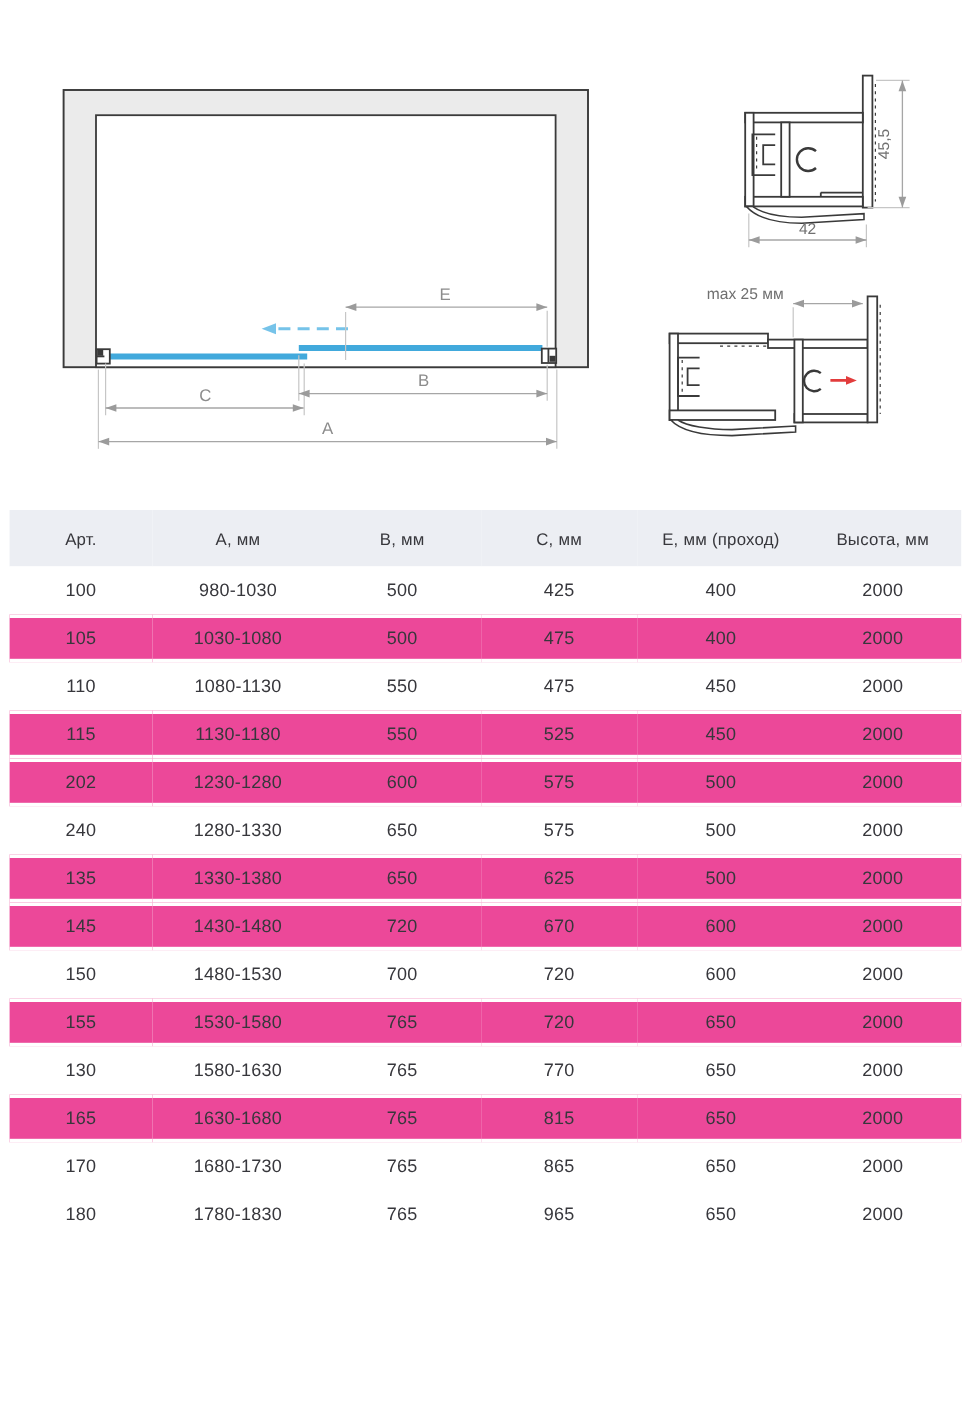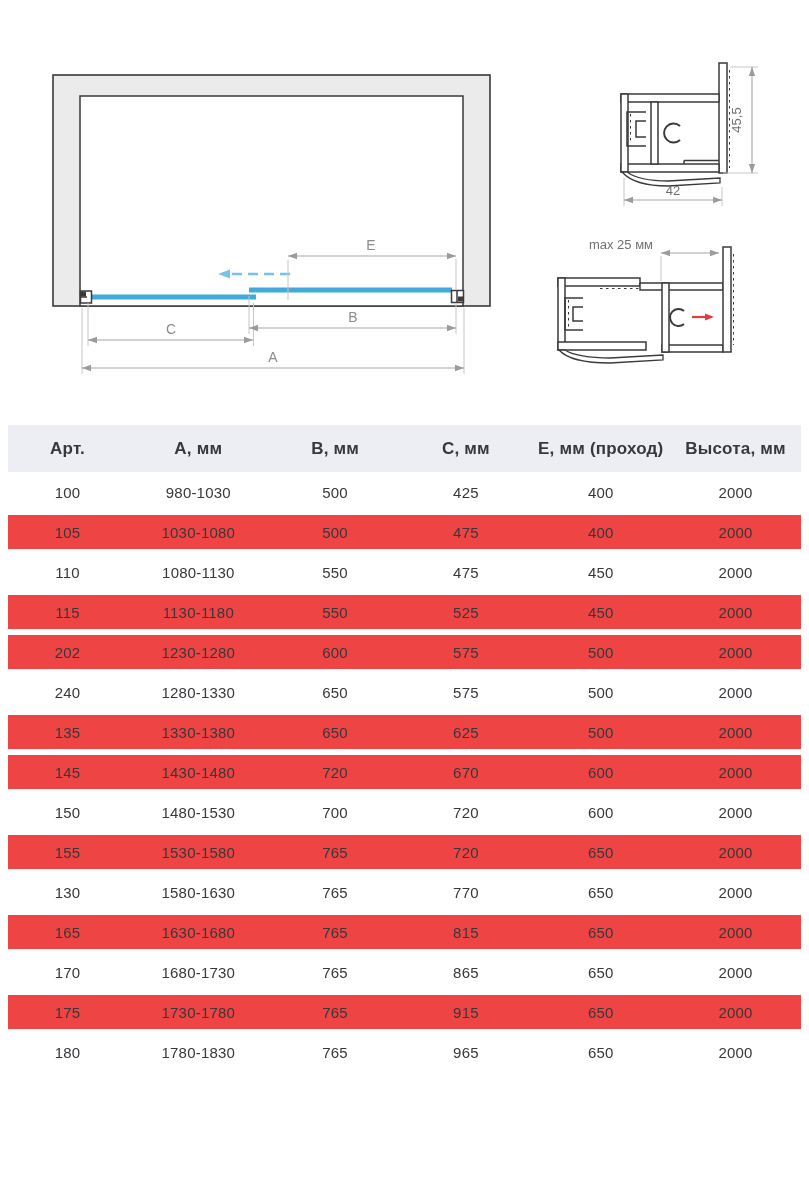--- a/index.html
+++ b/index.html
@@ -10,29 +10,29 @@
   }
   .drawings { position:relative; width:809px; height:425px; }
   .drawings svg { position:absolute; left:0; top:0; }
 
   .spec-table-wrap { padding:0 8px; }
   table.spec {
     width:793px; table-layout:fixed; border-collapse:separate; border-spacing:0;
     text-align:center; font-size:15px; letter-spacing:.2px; color:#37373C;
   }
   table.spec thead th {
-    background:#ECEEF3; height:47px; font-weight:bold; font-size:17px;
+    background:#ECEEF3; height:47px; font-weight:normal; font-size:14px;
     letter-spacing:.2px; vertical-align:middle;
   }
   table.spec tbody td {
     height:40px; vertical-align:middle;
     border-top:3px solid #ffffff; border-bottom:3px solid #ffffff;
     background-clip:padding-box;
   }
-  table.spec tbody tr.alt td { background:#ef4444;margin-left:41px; }
+  table.spec tbody tr.alt td { background:#ec4899;margin-left:41px; }
 
   
   .ln   { stroke:#3A3A3A; stroke-width:1.5; fill:none; }
   .fillw{ fill:#ffffff; stroke:#3A3A3A; stroke-width:1.5; }
   .wall { fill:#EBEBEB; stroke:#3A3A3A; stroke-width:1.6; }
   .dim  { stroke:#A6A6A6; stroke-width:1.1; fill:none; }
   .ext  { stroke:#C6C6C6; stroke-width:1; fill:none; }
   .ah   { fill:#9B9B9B; }
   .dimtext { fill:#8C8C8C; font-size:14px; font-family:"Liberation Sans",sans-serif; }
   .proftext{ fill:#707070; font-size:13px; font-family:"Liberation Sans",sans-serif; }
@@ -295,28 +295,20 @@
           <td>2000</td>
         </tr>
         <tr>
           <td>170</td>
           <td>1680-1730</td>
           <td>765</td>
           <td>865</td>
           <td>650</td>
           <td>2000</td>
         </tr>
-        <tr class="alt">
-          <td>175</td>
-          <td>1730-1780</td>
-          <td>765</td>
-          <td>915</td>
-          <td>650</td>
-          <td>2000</td>
-        </tr>
         <tr>
           <td>180</td>
           <td>1780-1830</td>
           <td>765</td>
           <td>965</td>
           <td>650</td>
           <td>2000</td>
         </tr>
       </tbody>
   </table>

